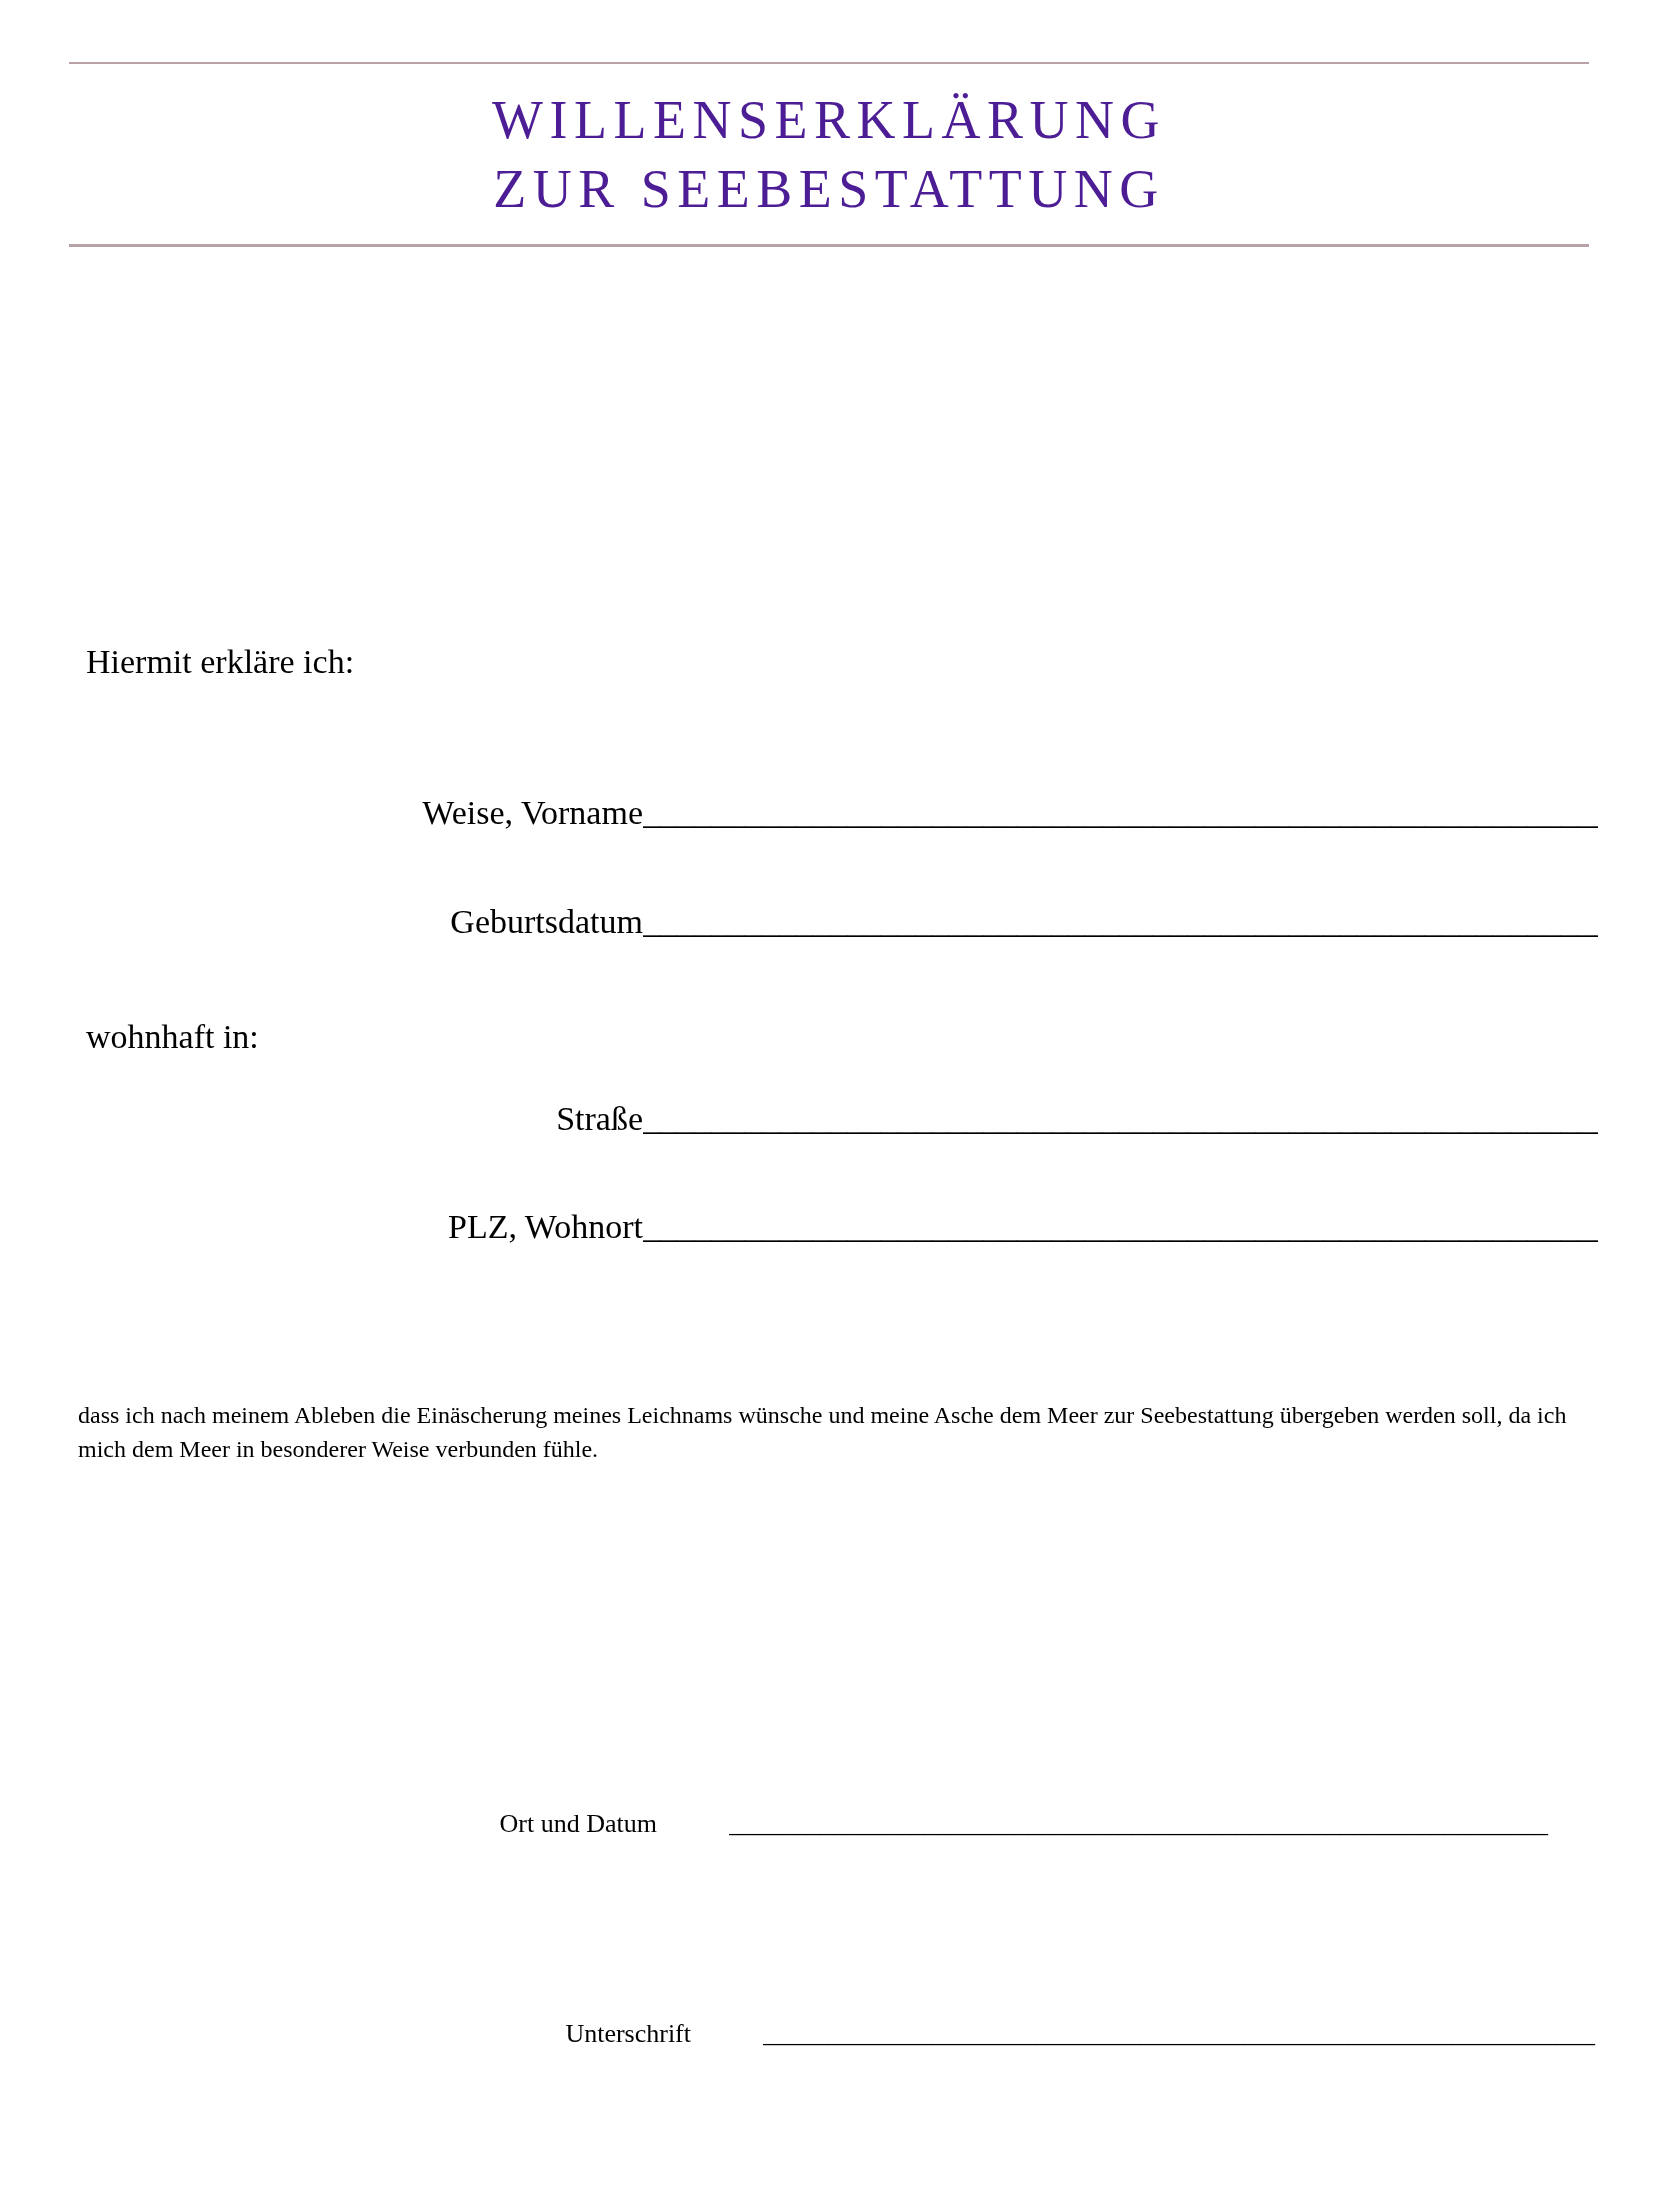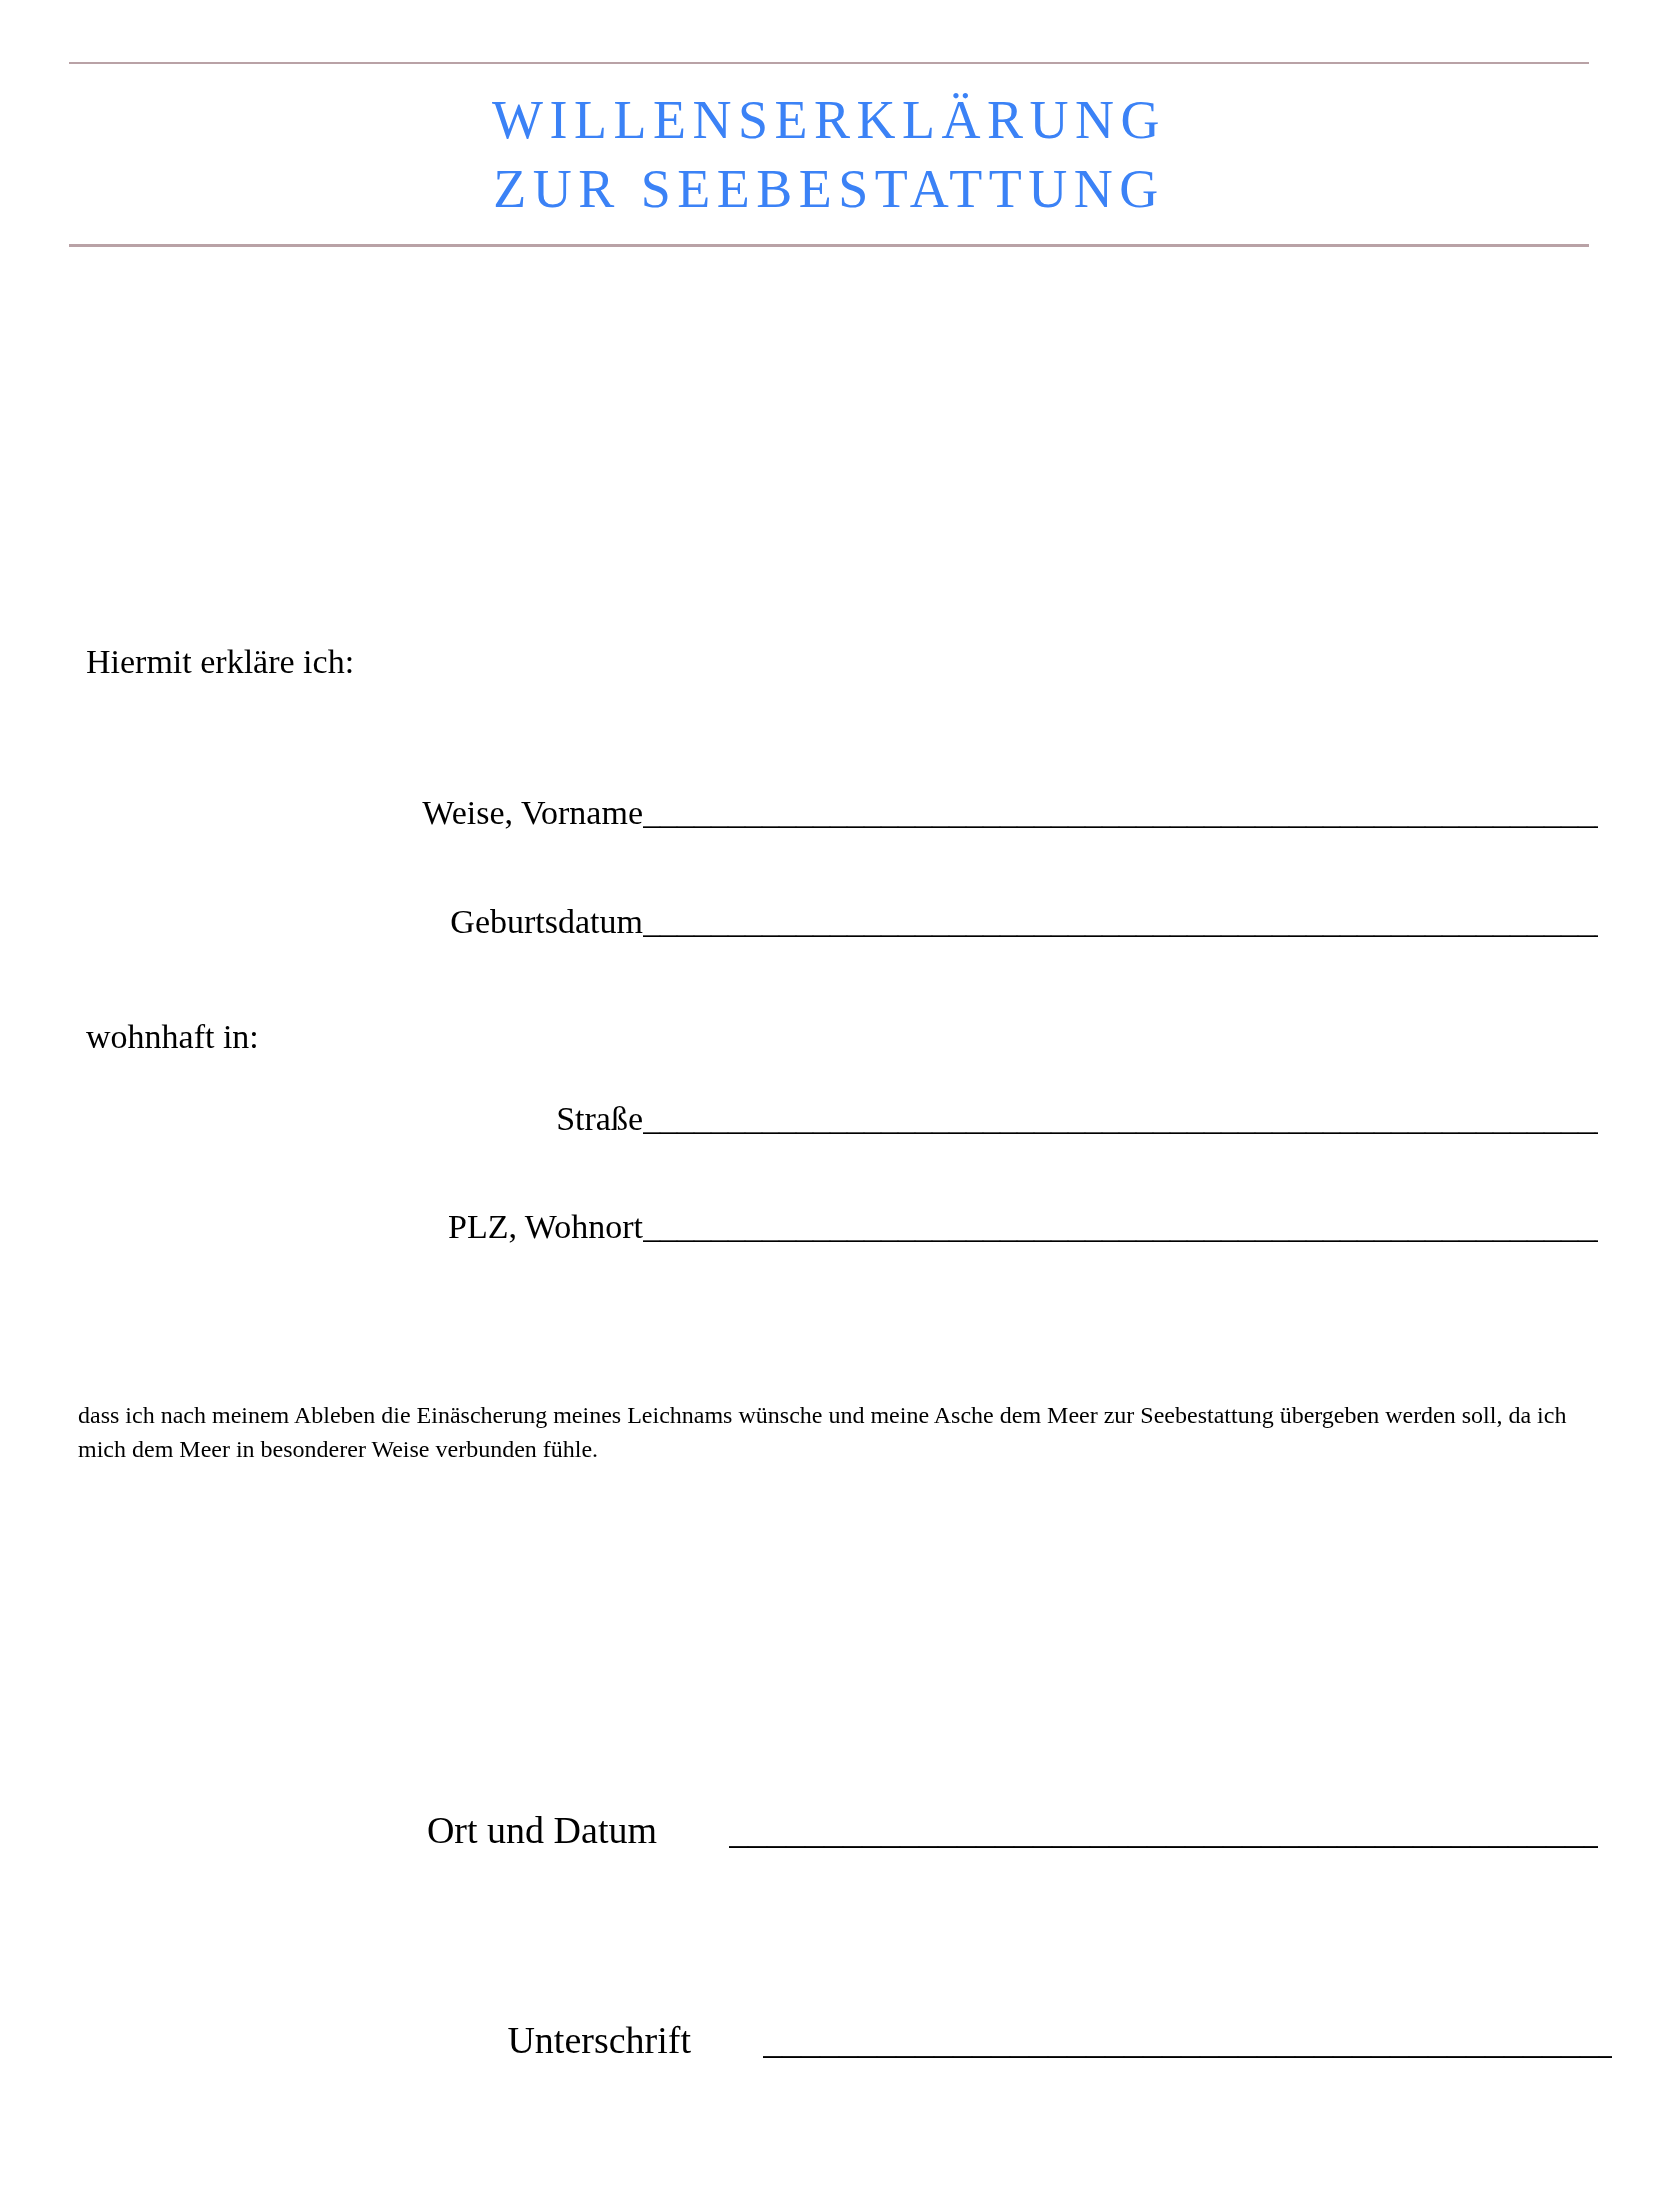--- a/index.html
+++ b/index.html
@@ -81,39 +81,39 @@
   .declaration {
     font-size: 24px;
     line-height: 1.42;
     margin: 0;
     width: 1505px;
   }
 
   .sig-row {
     display: flex;
     align-items: flex-start;
-    font-size: 38px;
+    font-size: 26px;
     line-height: 1.0;
     white-space: nowrap;
     gap: 36px;
   }
 
   
   .at { position: absolute; left: 0; width: 1520px; }
 </style>
 </head>
 <body>
 
 <div class="page" style="background: rgb(255, 255, 255); color: rgb(0, 0, 0);">
 
   <div class="doc-header">
 
     <div class="rule rule-top" style="background: rgb(185, 162, 166);"></div>
 
-    <div class="doc-title" style="color: #3b82f6;"><span>WILLENSERKLÄRUNG</span><br><span>ZUR SEEBESTATTUNG</span></div>
+    <div class="doc-title" style="color: #4c1d95;"><span>WILLENSERKLÄRUNG</span><br><span>ZUR SEEBESTATTUNG</span></div>
 
     <div class="rule rule-bottom" style="background: rgb(185, 162, 166);"></div>
   </div>
 
   <div class="at" style="top:637px; left:78px;">
     <p class="lead">Hiermit erkläre ich:</p>
   </div>
 
   <div class="at" style="top:796px; left:78px;">
     <div class="field-row">

